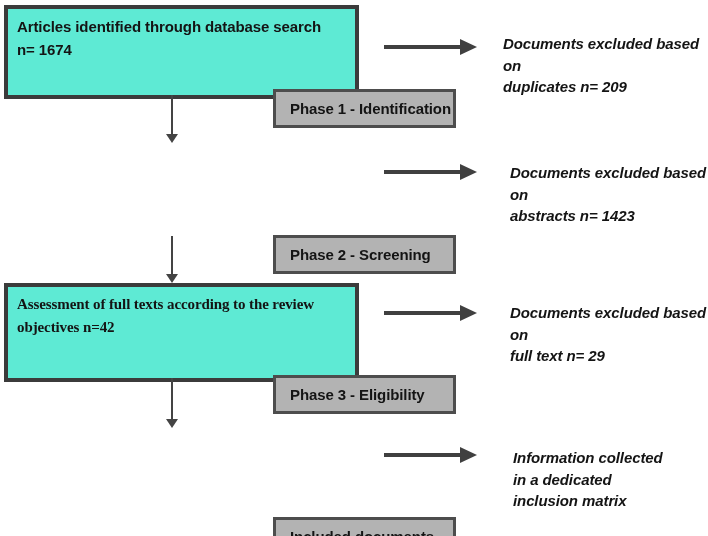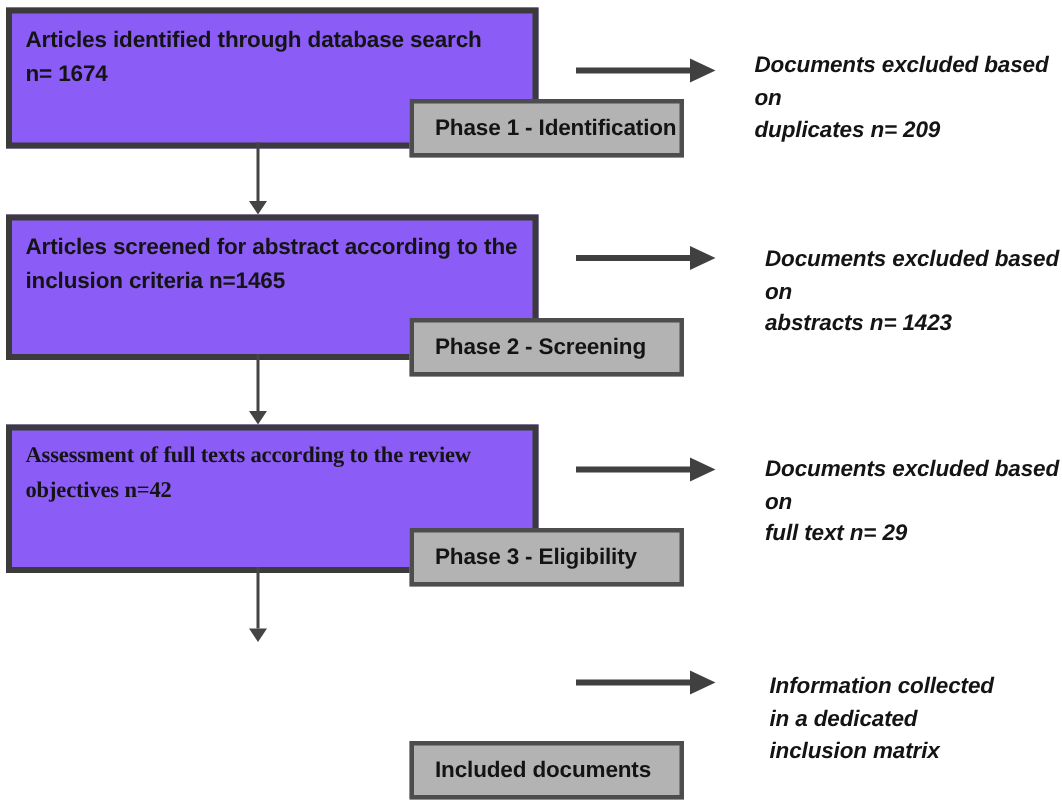--- a/index.html
+++ b/index.html
@@ -9,21 +9,21 @@
     height: 536px;
     background: #ffffff;
     font-family: "Liberation Sans", sans-serif;
     color: #141414;
     overflow: hidden;
   }
   .main-box {
     position: absolute;
     left: 4px;
     width: 332px;
-    background: #8b5cf6;
+    background: #5eead4;
     border: 4px solid #3b3b3b;
     padding: 6px 6px 0 9px;
     font-size: 15px;
     font-weight: 700;
     line-height: 23px;
     white-space: pre-line;
     letter-spacing: -0.1px;
   }
   .box1 { top: 5px;   height: 80px; }
   .box2 { top: 143px; height: 83px; }
@@ -36,20 +36,21 @@
     width: 163px;
     height: 33px;
     background: #b3b3b3;
     border: 3px solid #4d4d4d;
     font-size: 15px;
     font-weight: 700;
     display: flex;
     align-items: center;
     padding-left: 14px;
     letter-spacing: -0.1px;
+    margin-top: 23px;
   }
   .phase1 { top: 66px; }
   .phase2 { top: 212px; text-align: right; }
   .phase3 { top: 352px; }
   .phase4 { top: 494px; }
 
   .vline {
     position: absolute;
     left: 171px;
     width: 2px;
@@ -114,22 +115,20 @@
   <div class="main-box box1">Articles identified through database search
 n= 1674</div>
   <div class="phase-box phase1">Phase 1 - Identification</div>
   <div class="hline h1"></div>
   <div class="hhead hh1"></div>
   <div class="side-text st1">Documents excluded based on
 duplicates n= 209</div>
   <div class="vline v1"></div>
   <div class="vhead vh1"></div>
 
-  <div class="main-box box2">Articles screened for abstract according to the
-inclusion criteria n=1465</div>
   <div class="phase-box phase2">Phase 2 - Screening</div>
   <div class="hline h2"></div>
   <div class="hhead hh2"></div>
   <div class="side-text st2">Documents excluded based on
 abstracts n= 1423</div>
   <div class="vline v2"></div>
   <div class="vhead vh2"></div>
 
   <div class="main-box box3">Assessment of full texts according to the review
 objectives n=42</div>

